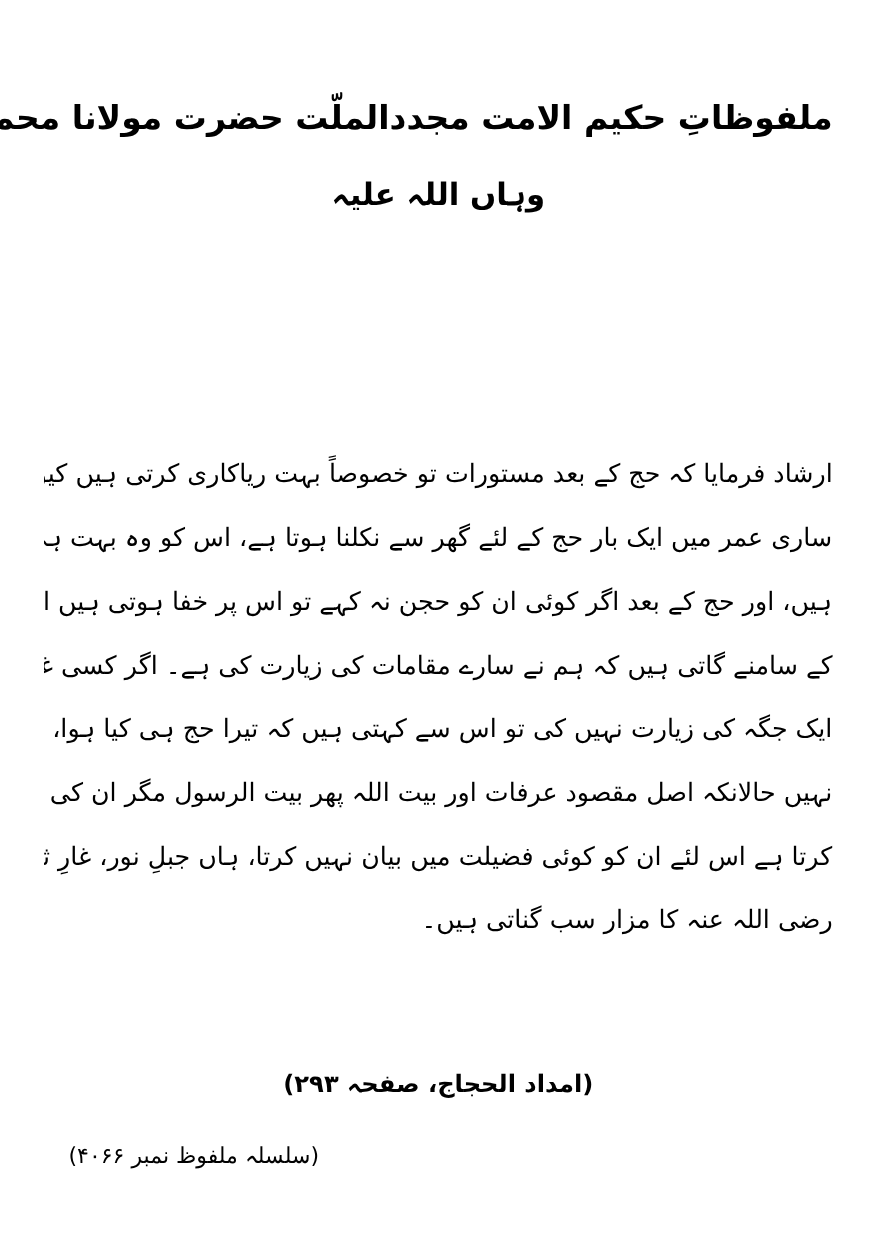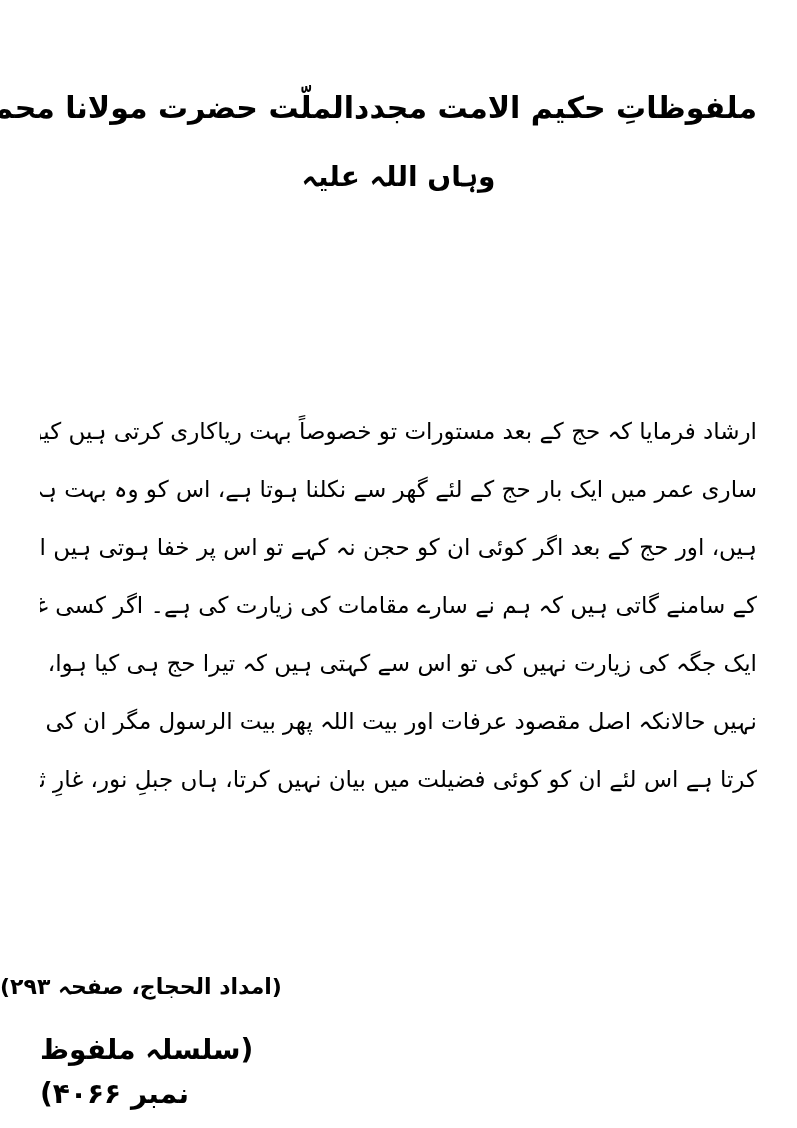--- a/index.html
+++ b/index.html
@@ -59,50 +59,51 @@
       overflow: hidden;
     }
     .body-line.last {
       text-align-last: right;
     }
     .ref-book {
       position: absolute;
       top: 965px;
       left: 0;
       right: 0;
-      text-align: left;
+      text-align: center;
       font-size: 22px;
       font-weight: bold;
       line-height: 44px;
     }
     .ref-series {
       position: absolute;
       top: 1028px;
       left: 40px;
       width: 250px;
-      text-align: left;
-      font-size: 28px;
-      font-weight: bold;
+      text-align: right;
+      font-size: 20px;
+      font-weight: normal;
       line-height: 44px;
       direction: rtl;
       unicode-bidi: plaintext;
     }
   </style>
 </head>
 <body>
 
 <div class="page">
   <div class="heading-line h-title">ملفوظاتِ حکیم الامت مجددالملّت حضرت مولانا محمد اشرف علی تھانوی</div>
   <div class="heading-line h-subtitle">وہاں اللہ علیہ</div>
 
   <div class="body-text">
     <div class="body-line">ارشاد فرمایا کہ حج کے بعد مستورات تو خصوصاً بہت ریاکاری کرتی ہیں کیونکہ ان کو</div>
     <div class="body-line">ساری عمر میں ایک بار حج کے لئے گھر سے نکلنا ہوتا ہے، اس کو وہ بہت ہی بڑا کارنامہ سمجھتی</div>
     <div class="body-line">ہیں، اور حج کے بعد اگر کوئی ان کو حجن نہ کہے تو اس پر خفا ہوتی ہیں اور وہاں سے آکر سب</div>
     <div class="body-line">کے سامنے گاتی ہیں کہ ہم نے سارے مقامات کی زیارت کی ہے۔ اگر کسی غریب نے</div>
     <div class="body-line">ایک جگہ کی زیارت نہیں کی تو اس سے کہتی ہیں کہ تیرا حج ہی کیا ہوا، تو جبلِ نور پر تو گئی ہی</div>
     <div class="body-line">نہیں حالانکہ اصل مقصود عرفات اور بیت اللہ پھر بیت الرسول مگر ان کی زیارت تو ہر شخص</div>
     <div class="body-line">کرتا ہے اس لئے ان کو کوئی فضیلت میں بیان نہیں کرتا، ہاں جبلِ نور، غارِ ثور اور امیر حمزہ</div>
+    <div class="body-line last">رضی اللہ عنہ کا مزار سب گناتی ہیں۔</div>
   </div>
 
   <div class="ref-book">(امداد الحجاج، صفحہ ۲۹۳)</div>
   <div class="ref-series">(سلسلہ ملفوظ نمبر ۴۰۶۶)</div>
 </div>
 
 </body></html>

